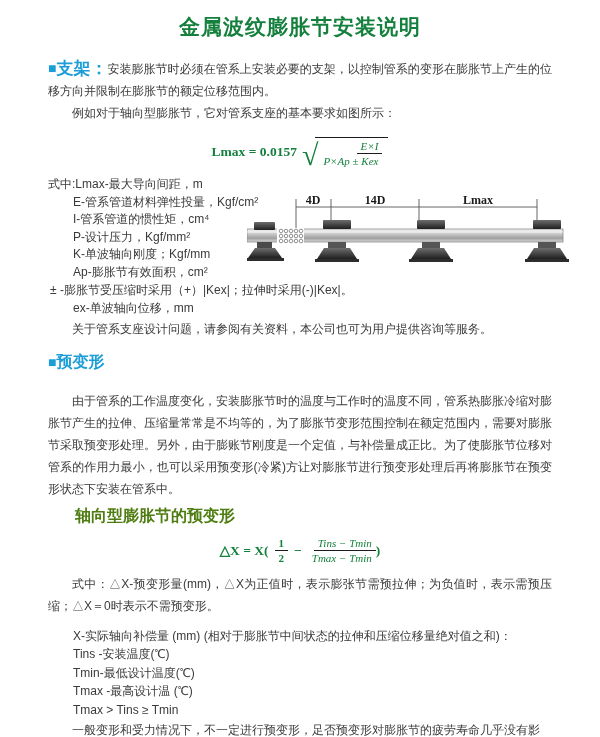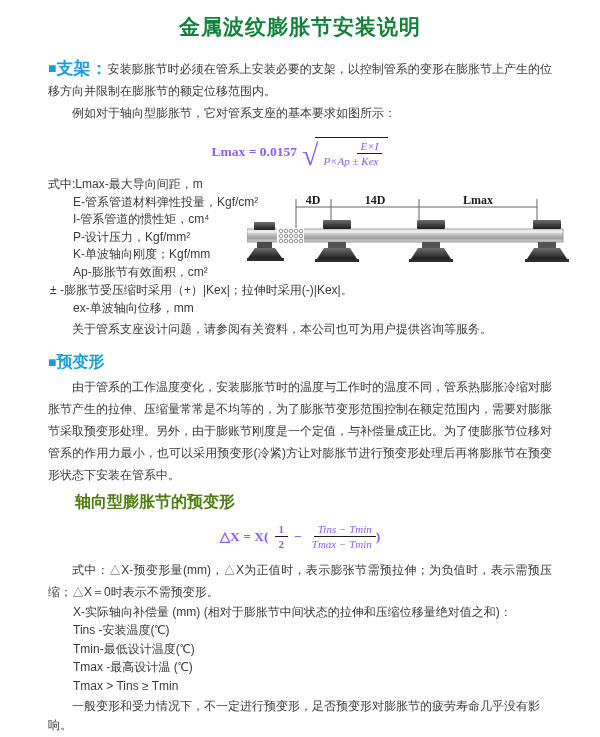--- a/index.html
+++ b/index.html
@@ -22,42 +22,42 @@
   .support-para{margin-top:16px;}
   .def-list{margin-top:5px;}
   .def-item{font-size:12px;line-height:17.5px;margin-left:25px;}
   .def-item.first{margin-left:0;}
   .def-item.pm{margin-left:2px;line-height:19px;}
   .note-line{font-size:12px;line-height:22px;text-indent:24px;margin:0;}
 
   
   .formula{
     display:flex;justify-content:center;align-items:center;
-    font-family:"Liberation Serif",serif;font-weight:bold;color:#8b5cf6;
+    font-family:"Liberation Serif",serif;font-weight:bold;color:#15803d;
     font-size:13.5px;
   }
   .formula .gap{width:6px;}
   .frac{display:inline-flex;flex-direction:column;text-align:center;
         font-size:11px;line-height:12px;vertical-align:middle;}
   .frac .fnum{border-bottom:1px solid #1b1b1b;padding:0 4px 1px;}
   .frac .fden{padding:1px 4px 0;}
   .sqrt{display:inline-flex;align-items:center;margin-left:5px;}
   .radical-glyph{font-size:30px;font-weight:normal;line-height:22px;margin-right:-3px;transform:translateY(3px);}
   .radicand{border-top:1.5px solid #1b1b1b;padding:2px 6px 0 4px;}
   .f-it{font-style:italic;font-weight:normal;align-items:flex-end;}
   .formula-lmax{margin-top:9px;height:38px;}
   .formula-dx{margin-top:6px;height:36px;}
 
   
   .diagram{position:absolute;left:247px;top:191px;width:350px;height:96px;}
 
   .predeform-head{margin-top:12px;}
   .axial-head{margin-left:27px;margin-top:6px;}
   .lateral-head{margin-top:8px;}
-  .axial-items{margin-top:0;}
+  .axial-items{margin-top:10px;}
   .axial-item{font-size:12px;line-height:18.5px;margin-left:25px;}
   .tail-note{font-size:12px;line-height:19px;text-indent:24px;margin:2px 0 0 0;}
 </style>
 </head>
 <body>
 
 <div class="page">
 
   <div class="page-title">金属波纹膨胀节安装说明</div>
 
@@ -86,21 +86,21 @@
       <div class="def-item">P-设计压力，Kgf/mm²</div>
       <div class="def-item">K-单波轴向刚度；Kgf/mm</div>
       <div class="def-item">Ap-膨胀节有效面积，cm²</div>
       <div class="def-item pm">± -膨胀节受压缩时采用（+）|Kex|；拉伸时采用(-)|Kex|。</div>
       <div class="def-item">ex-单波轴向位移，mm</div>
     </div>
 
     <p class="note-line">关于管系支座设计问题，请参阅有关资料，本公司也可为用户提供咨询等服务。</p>
 
     <p class="sec-head predeform-head"><span class="sec-marker">■</span><span>预变形</span></p>
-    <p class="para indent" style="margin-top:4px;">由于管系的工作温度变化，安装膨胀节时的温度与工作时的温度不同，管系热膨胀冷缩对膨胀节产生的拉伸、压缩量常常是不均等的，为了膨胀节变形范围控制在额定范围内，需要对膨胀节采取预变形处理。另外，由于膨账节刚度是一个定值，与补偿量成正比。为了使膨胀节位移对管系的作用力最小，也可以采用预变形(冷紧)方让对膨胀节进行预变形处理后再将膨胀节在预变形状态下安装在管系中。</p>
+    <p class="para indent" style="margin-top:18px;">由于管系的工作温度变化，安装膨胀节时的温度与工作时的温度不同，管系热膨胀冷缩对膨胀节产生的拉伸、压缩量常常是不均等的，为了膨胀节变形范围控制在额定范围内，需要对膨胀节采取预变形处理。另外，由于膨账节刚度是一个定值，与补偿量成正比。为了使膨胀节位移对管系的作用力最小，也可以采用预变形(冷紧)方让对膨胀节进行预变形处理后再将膨胀节在预变形状态下安装在管系中。</p>
 
     <p class="sub-head axial-head">轴向型膨胀节的预变形</p>
 
     <div class="formula formula-dx">
       <span>△X = X(</span>
       <span class="gap"></span>
       <span class="frac">
         <span class="fnum">1</span>
         <span class="fden">2</span>
       </span>

